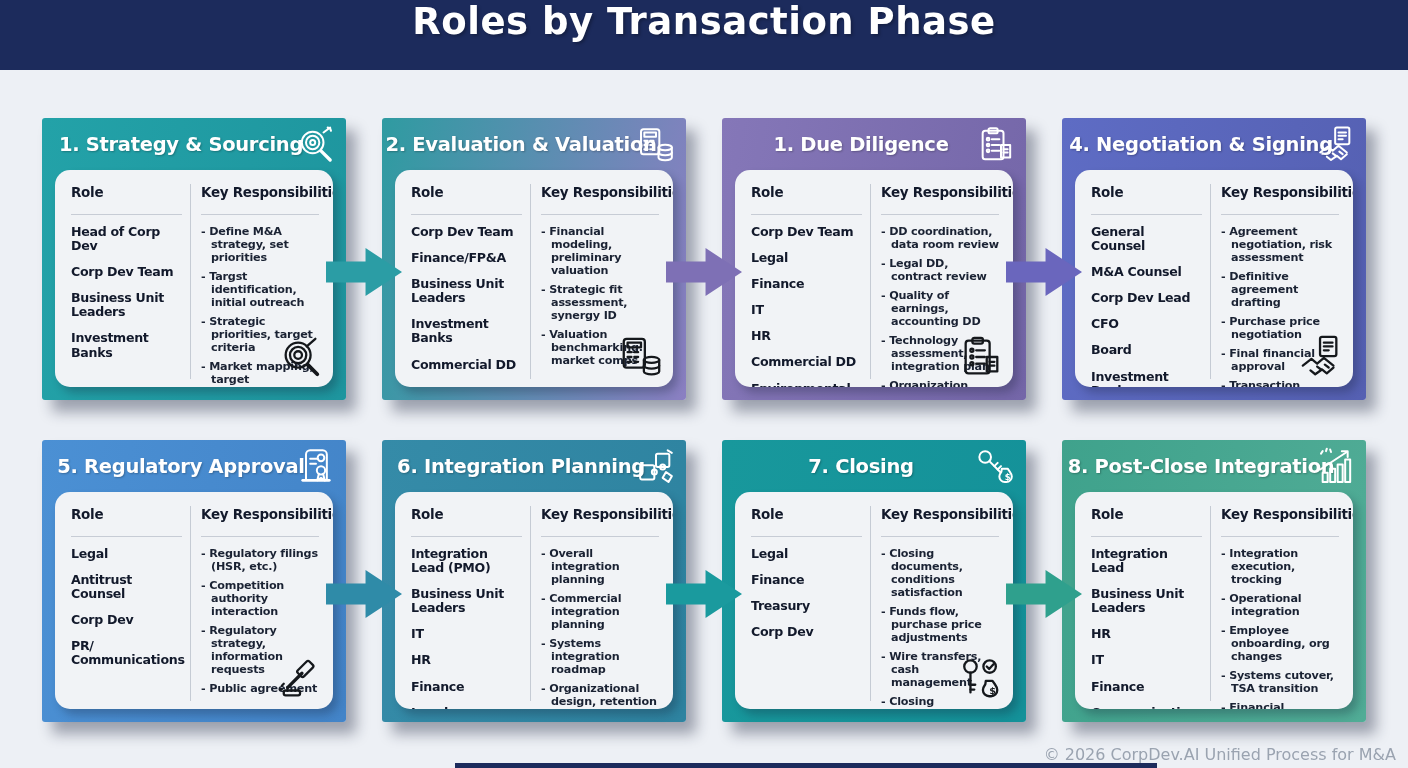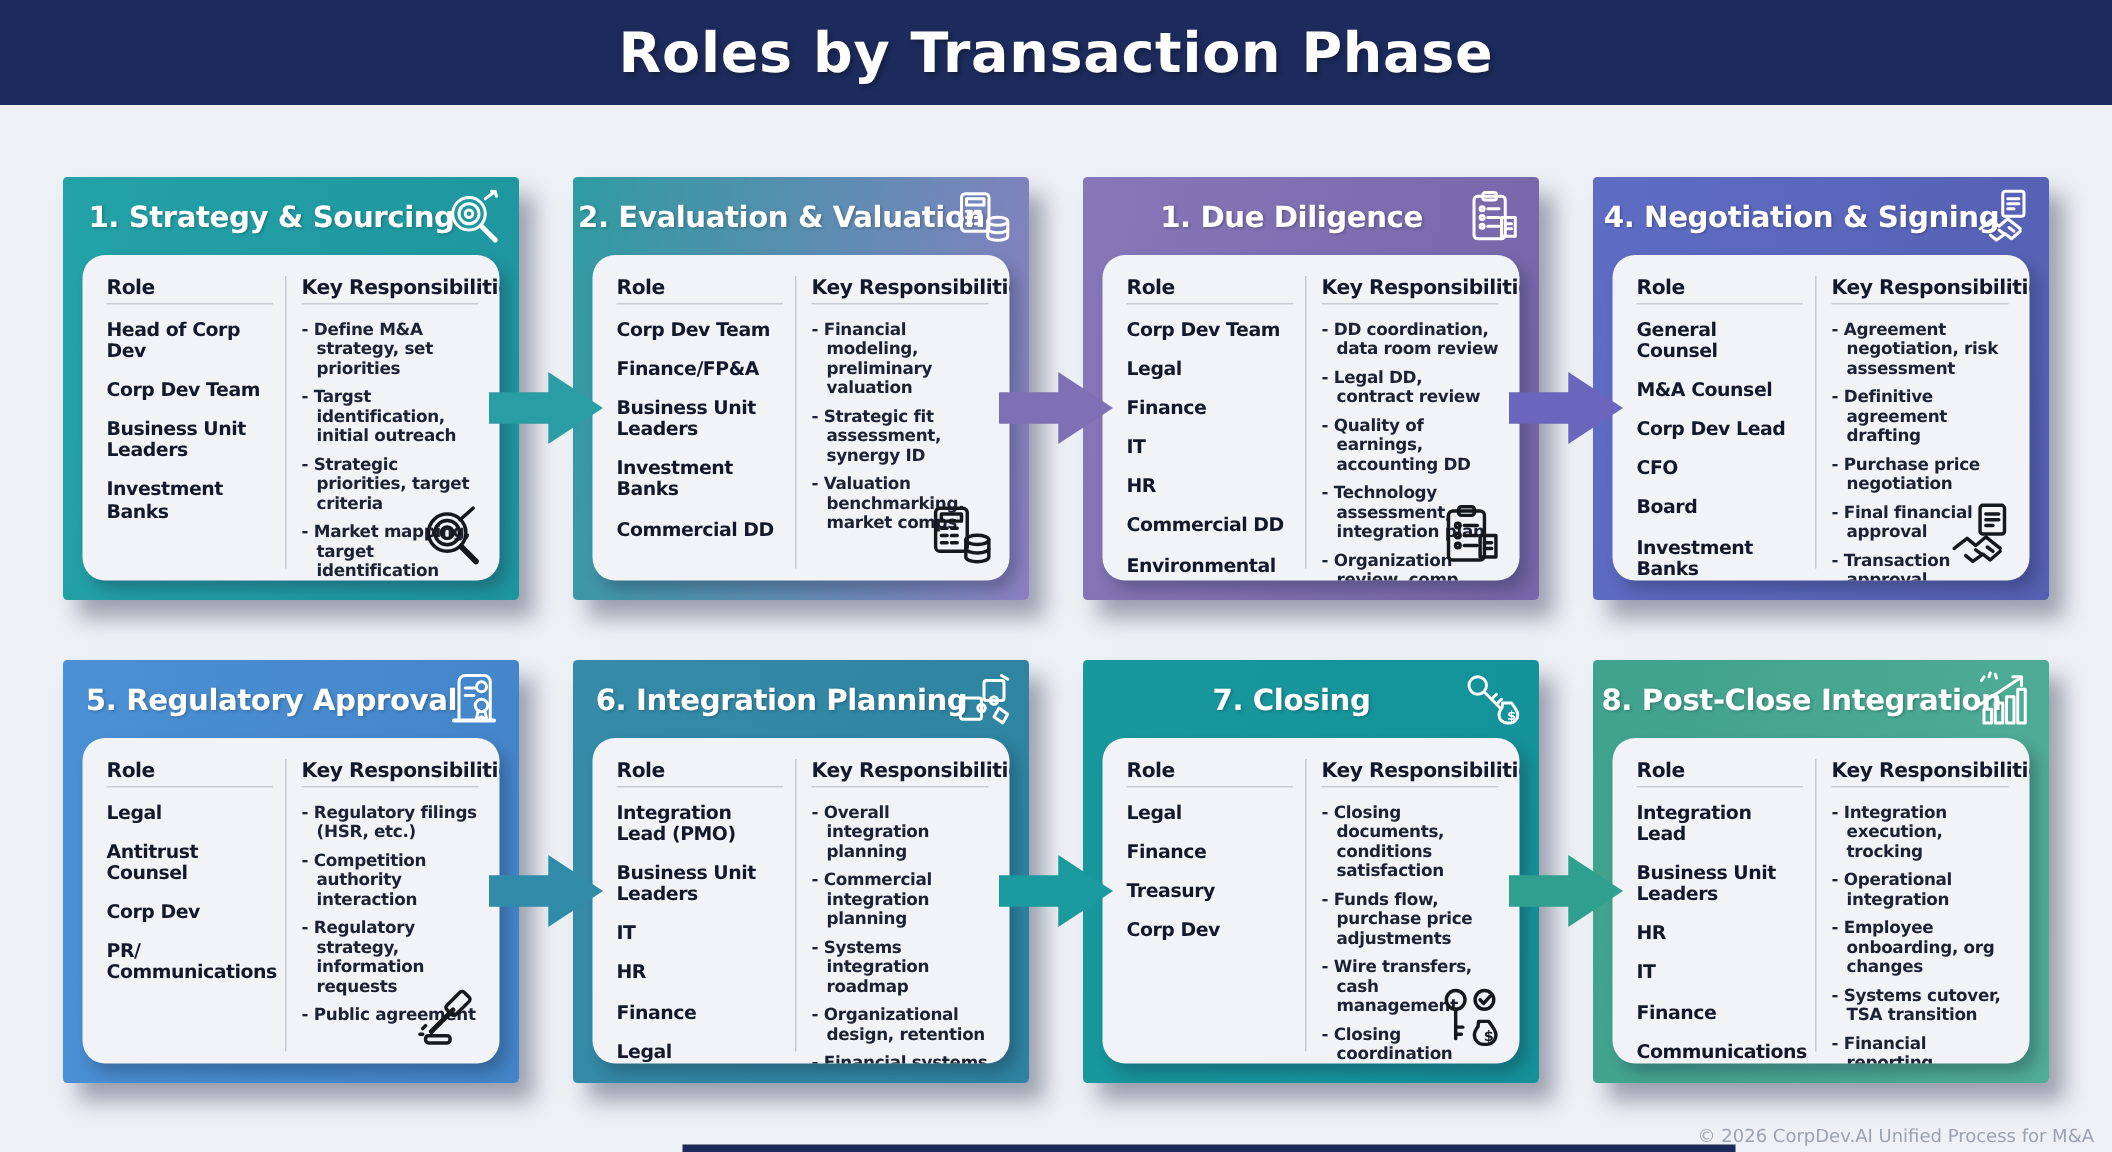--- a/index.html
+++ b/index.html
@@ -1,20 +1,20 @@
 <!DOCTYPE html>
 <html><head>
 <meta charset="utf-8">
 <style>
   * { margin:0; padding:0; box-sizing:border-box; }
   html,body { width:1408px; height:768px; overflow:hidden; }
   body { font-family:"DejaVu Sans","Liberation Sans",sans-serif; background:#edf0f5; position:relative; }
 
   .topbar { position:absolute; left:0; top:0; width:1408px; height:70px; background:#1c2b5c;
-            display:flex; align-items:center; justify-content:center; }
+            display:flex; justify-content:center; }
   .topbar h1 { color:#fff; font-size:37px; font-weight:700; letter-spacing:.5px;
                text-shadow:2px 2px 3px rgba(0,0,0,.25); }
 
   .row { position:absolute; left:42px; width:1324px; height:282px; display:flex; gap:36px; }
   #row-0 { top:118px; } #row-1 { top:440px; }
 
   .card { position:relative; width:304px; height:282px; border-radius:3px;
           background:linear-gradient(100deg,var(--c1),var(--c2));
           box-shadow:10px 12px 14px rgba(25,35,60,.38); }
   .card-head { position:relative; height:52px; display:flex; align-items:center; justify-content:center; }
@@ -23,33 +23,33 @@
   .head-icon { position:absolute; right:10px; top:7px; width:40px; height:40px; color:#fff; }
   .head-icon svg, .body-icon svg { width:100%; height:100%; }
 
   .panel { position:absolute; left:13px; right:13px; top:52px; bottom:13px; background:#f1f3f6;
            border-radius:15px; box-shadow:5px 6px 9px rgba(20,30,50,.28); padding:14px 14px 8px 16px;
            overflow:hidden; }
   .tbl { display:flex; height:100%; }
   .col-roles { width:48%; padding-right:8px; }
   .col-resp  { width:52%; border-left:1px solid #c5cbd4; padding-left:10px; }
   .col-h { font-size:13.5px; font-weight:700; color:#12192b; letter-spacing:-.3px; white-space:nowrap;
-           border-bottom:1.5px solid #c7ccd5; padding-bottom:2px; margin-bottom:10px; }
+           border-bottom:1.5px solid #c7ccd5; padding-bottom:14px; margin-bottom:10px; }
   .role-item { font-size:12.6px; font-weight:700; color:#12192b; letter-spacing:-.3px;
                line-height:1.12; margin-bottom:12px; }
   .resp-item { font-size:11.2px; font-weight:600; color:#1a2233; letter-spacing:-.2px;
                line-height:1.16; margin-bottom:6px; padding-left:10px; text-indent:-10px; }
   .resp-item::before { content:"- "; }
   .body-icon { position:absolute; right:9px; bottom:7px; width:46px; height:46px; color:#15181c; }
 
   .arrow { position:absolute; width:76px; height:48px; top:130px; z-index:5;
            clip-path:polygon(0 28%,52% 28%,52% 0,100% 50%,52% 100%,52% 72%,0 72%);
            filter:drop-shadow(3px 4px 3px rgba(20,30,60,.3)); }
 
-  .copyright { position:absolute; right:12px; bottom:4px; font-size:12px; color:#9aa3b0; }
+  .copyright { position:absolute; right:12px; bottom:4px; font-size:16px; color:#9aa3b0; }
   .bottom-bar { position:absolute; left:455px; bottom:0; width:702px; height:5px; background:#1c2b5c; }
 </style>
 </head>
 <body>
 
 <div class="topbar">
   <h1>Roles by Transaction Phase</h1>
 </div>
 
 <div class="row" id="row-0">

